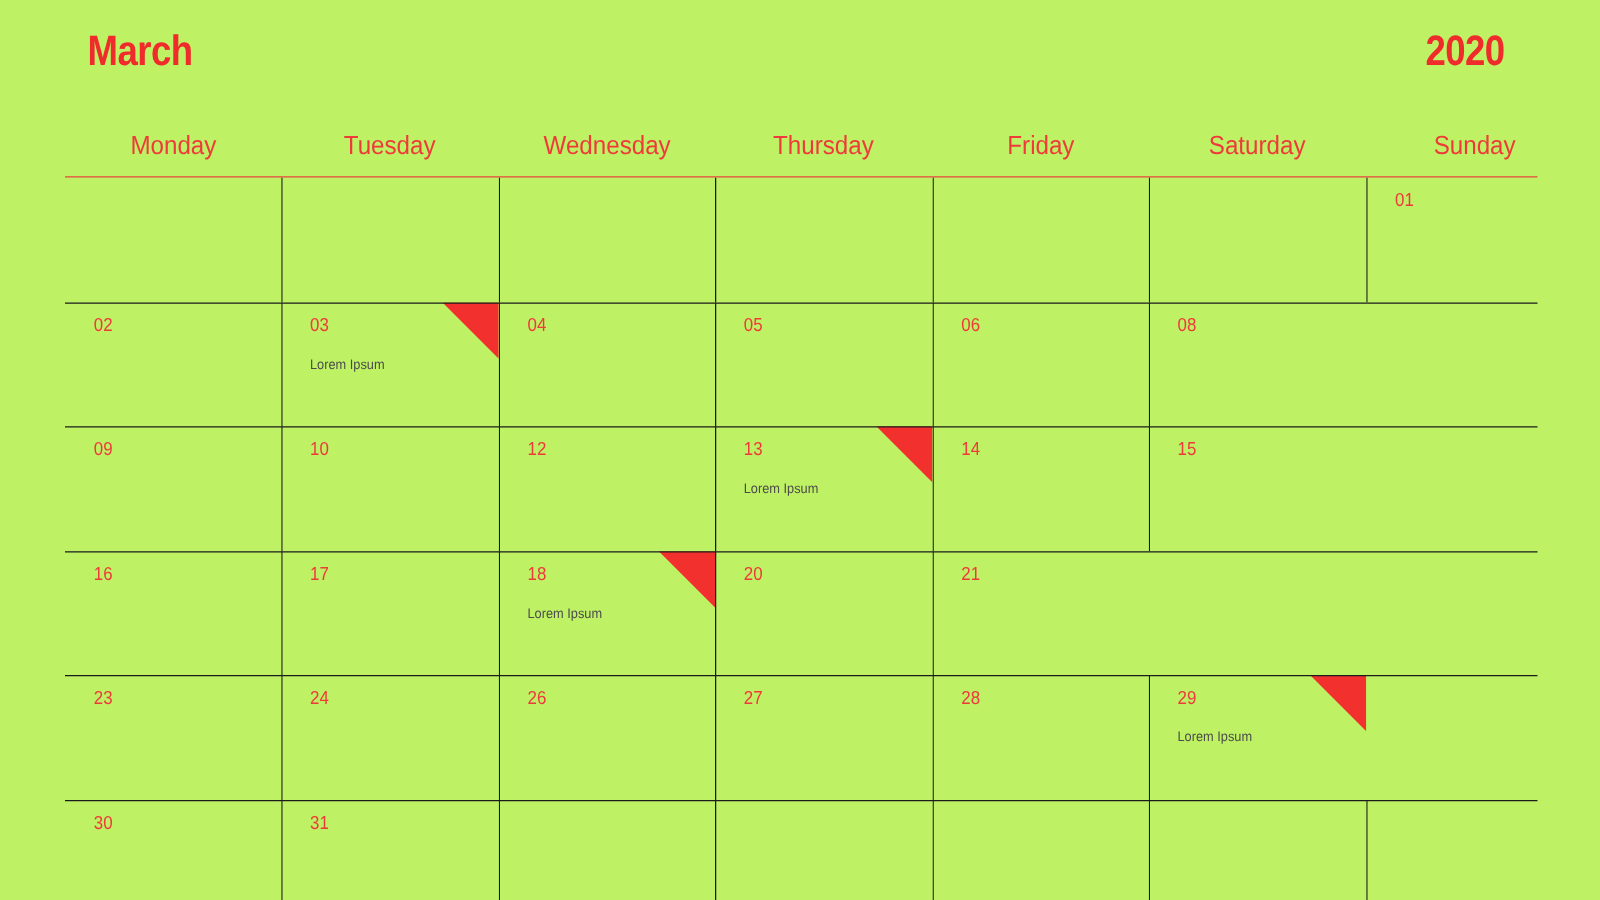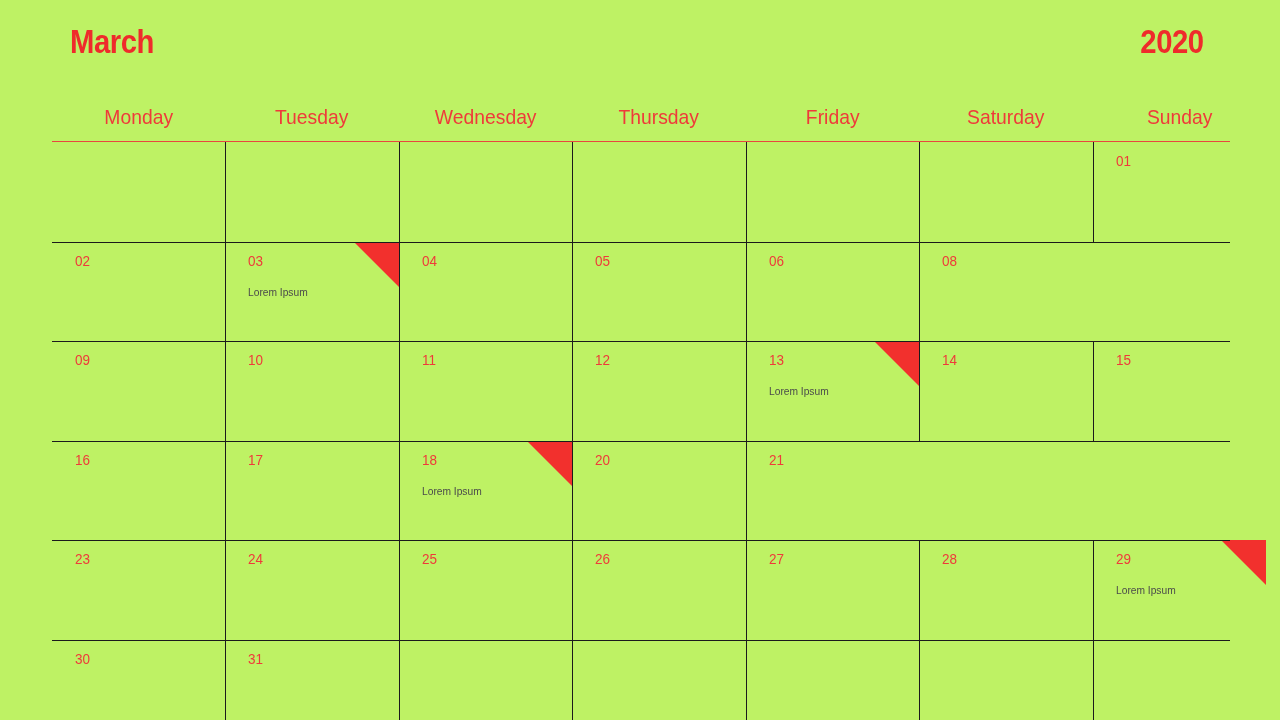--- a/index.html
+++ b/index.html
@@ -236,23 +236,20 @@
           </div>
         </div>
         <div class="week-row">
           <div class="day-cell">
             <div class="day-number">09</div>
           </div>
           <div class="day-cell">
             <div class="day-number">10</div>
           </div>
           <div class="day-cell">
-            <div class="day-number">11</div>
-          </div>
-          <div class="day-cell">
             <div class="day-number">12</div>
           </div>
           <div class="day-cell has-marker">
             <div class="corner-marker"></div>
             <div class="day-number">13</div>
             <div class="day-note">Lorem Ipsum</div>
           </div>
           <div class="day-cell">
             <div class="day-number">14</div>
           </div>
@@ -280,23 +277,20 @@
           </div>
         </div>
         <div class="week-row">
           <div class="day-cell">
             <div class="day-number">23</div>
           </div>
           <div class="day-cell">
             <div class="day-number">24</div>
           </div>
           <div class="day-cell">
-            <div class="day-number">25</div>
-          </div>
-          <div class="day-cell">
             <div class="day-number">26</div>
           </div>
           <div class="day-cell">
             <div class="day-number">27</div>
           </div>
           <div class="day-cell">
             <div class="day-number">28</div>
           </div>
           <div class="day-cell has-marker">
             <div class="corner-marker"></div>

